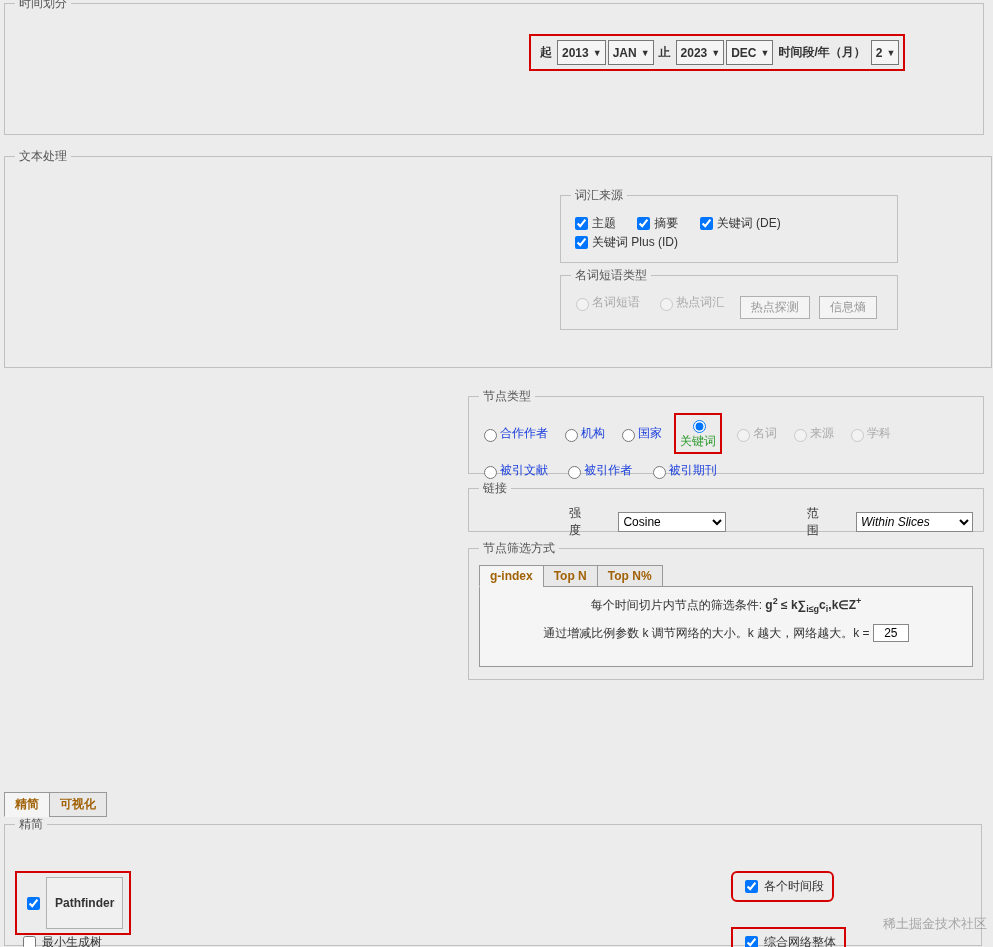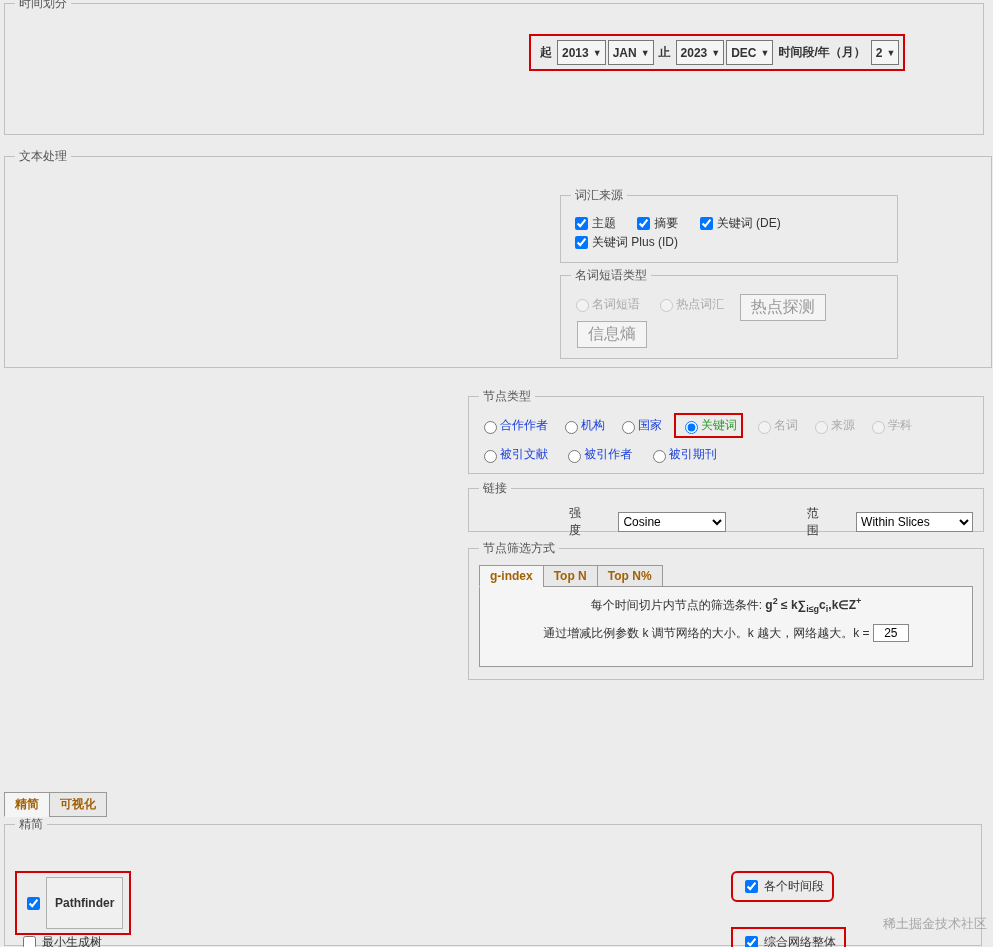--- a/index.html
+++ b/index.html
@@ -76,21 +76,21 @@
     font-size: 12px;
   }
   .radio-item input { margin-right: 3px; }
   .blue-link { color: #1A3EDC; }
   .green-link { color: #2E9B2E; }
   .grey-text { color: #AAAAAA; }
   .btn-flat {
     border: 1px solid #B0B0B0;
     background: #F4F4F4;
     padding: 2px 10px;
-    font-size: 16px;
+    font-size: 12px;
     color: #999;
   }
   .tabbar {
     display: flex;
     position: relative;
     z-index: 2;
   }
   .tab {
     border: 1px solid #999;
     padding: 3px 10px;
@@ -226,21 +226,21 @@
       </label>
     <label class="radio-item blue-link">
         <input type="radio" name="nt" style="">
         <span>机构</span>
       </label>
     <label class="radio-item blue-link">
         <input type="radio" name="nt" style="">
         <span>国家</span>
       </label>
     <span class="red-box">
-      <label class="radio-item green-link" style="margin-right:0;">
+      <label class="radio-item green-link" style="margin-right:0;flex-direction:column;">
           <input type="radio" name="nt" checked="" style="">
           <span>关键词</span>
         </label>
     </span>
     <label class="radio-item grey-text" style="margin-left:10px;">
         <input type="radio" name="nt" disabled="" style="">
         <span>名词</span>
       </label>
     <label class="radio-item grey-text">
         <input type="radio" name="nt" disabled="" style="">
@@ -269,21 +269,21 @@
 
 <fieldset style="left:468px; top:480px; width:516px; height:52px;">
   <legend>链接</legend>
   <div style="display:flex; align-items:center; gap:26px; padding-left:90px;">
     <span>强度</span>
     <select class="native" style="width:110px;">
       <option>Cosine</option>
     </select>
     <span style="width:30px;"></span>
     <span>范围</span>
-    <select class="native" style="width:120px;">
+    <select class="native" style="width:120px;font-style:italic;">
       <option>Within Slices</option>
     </select>
   </div>
 </fieldset>
 
 <fieldset style="left:468px; top:540px; width:516px; height:140px;">
   <legend>节点筛选方式</legend>
   <div class="tabbar">
     <div class="tab active">g-index</div>
     <div class="tab">Top N</div>

